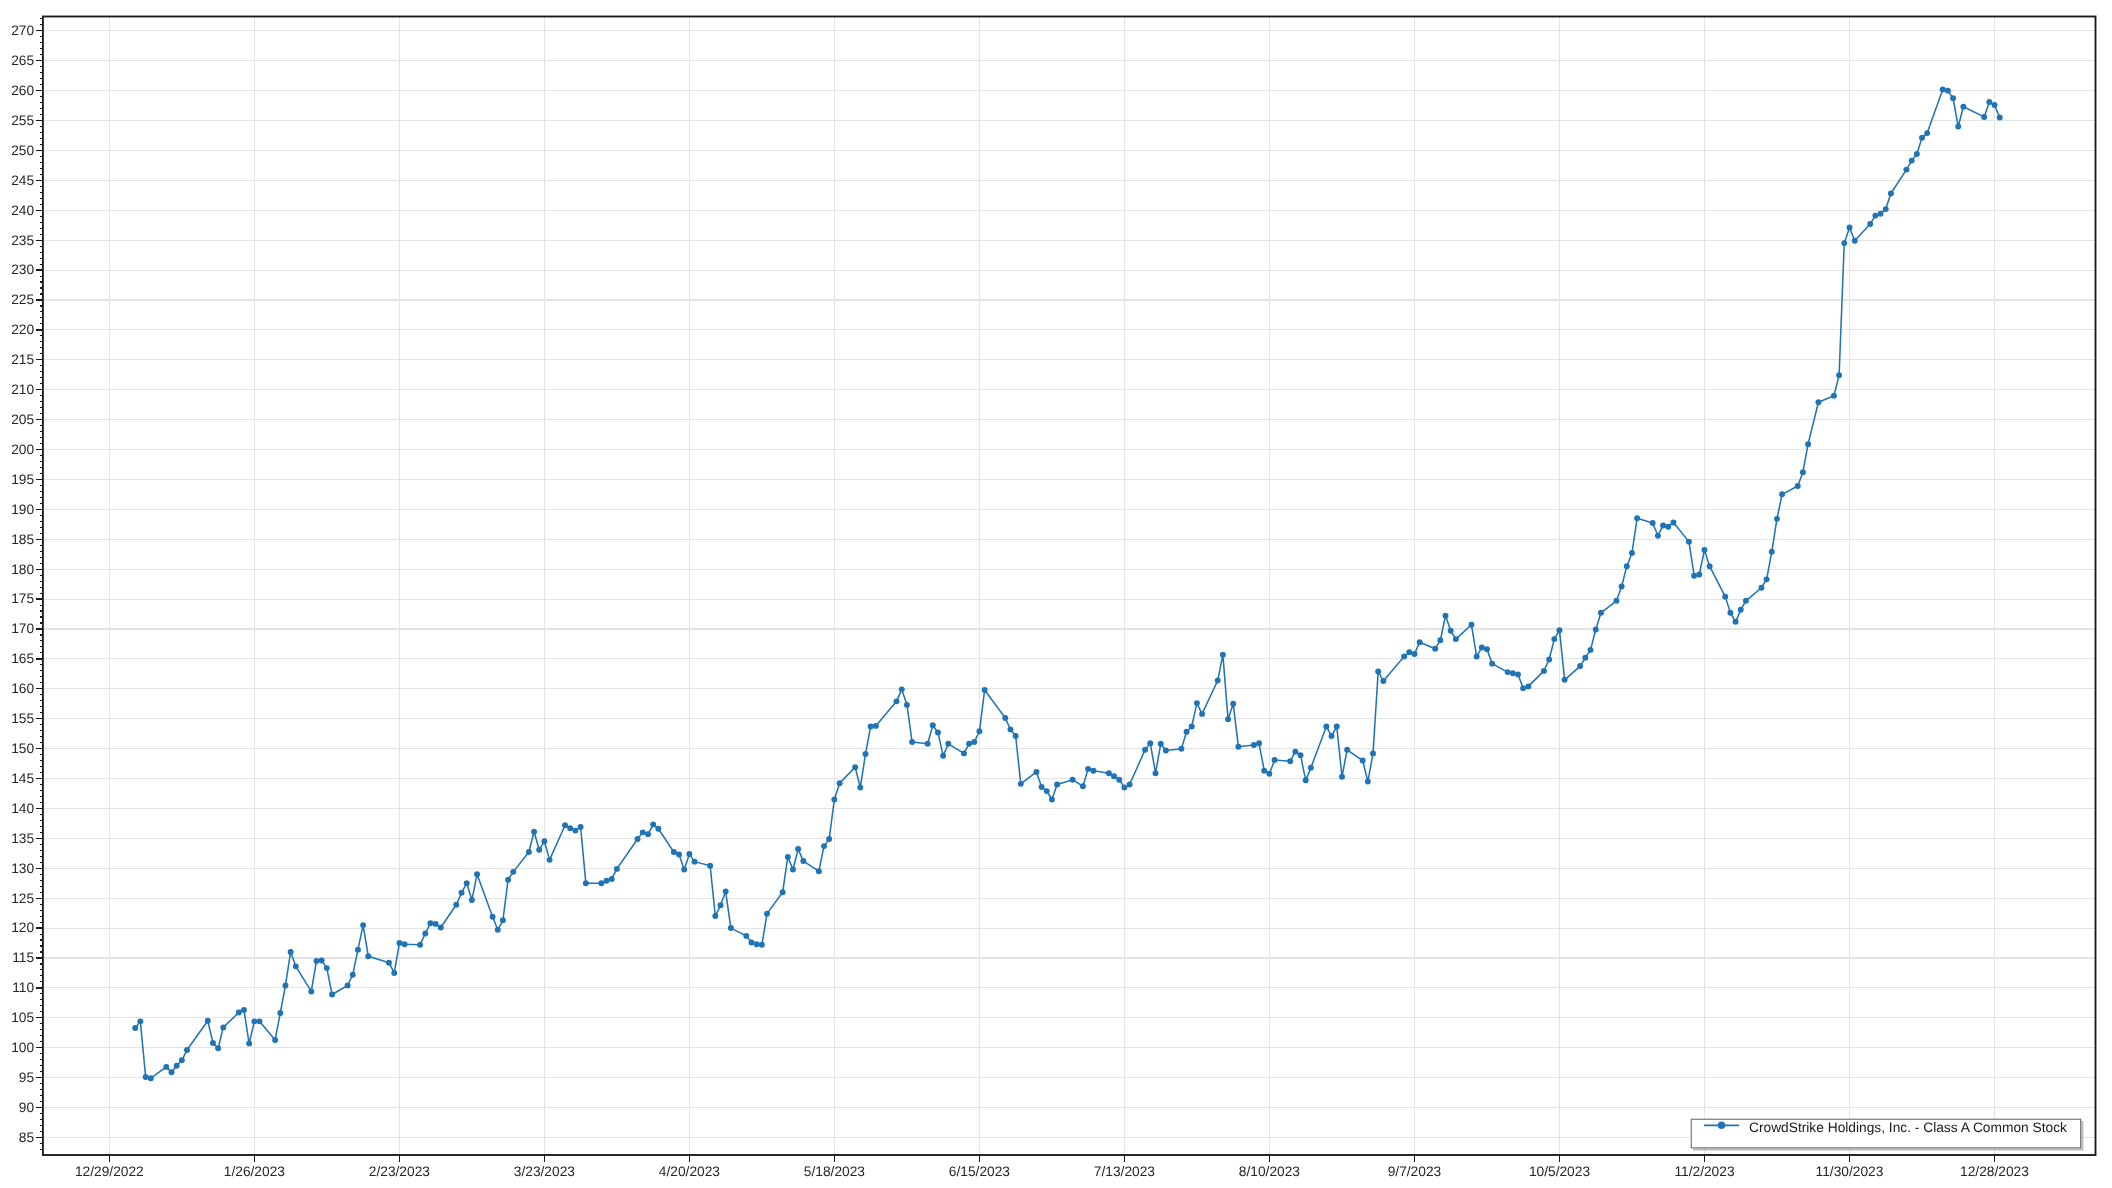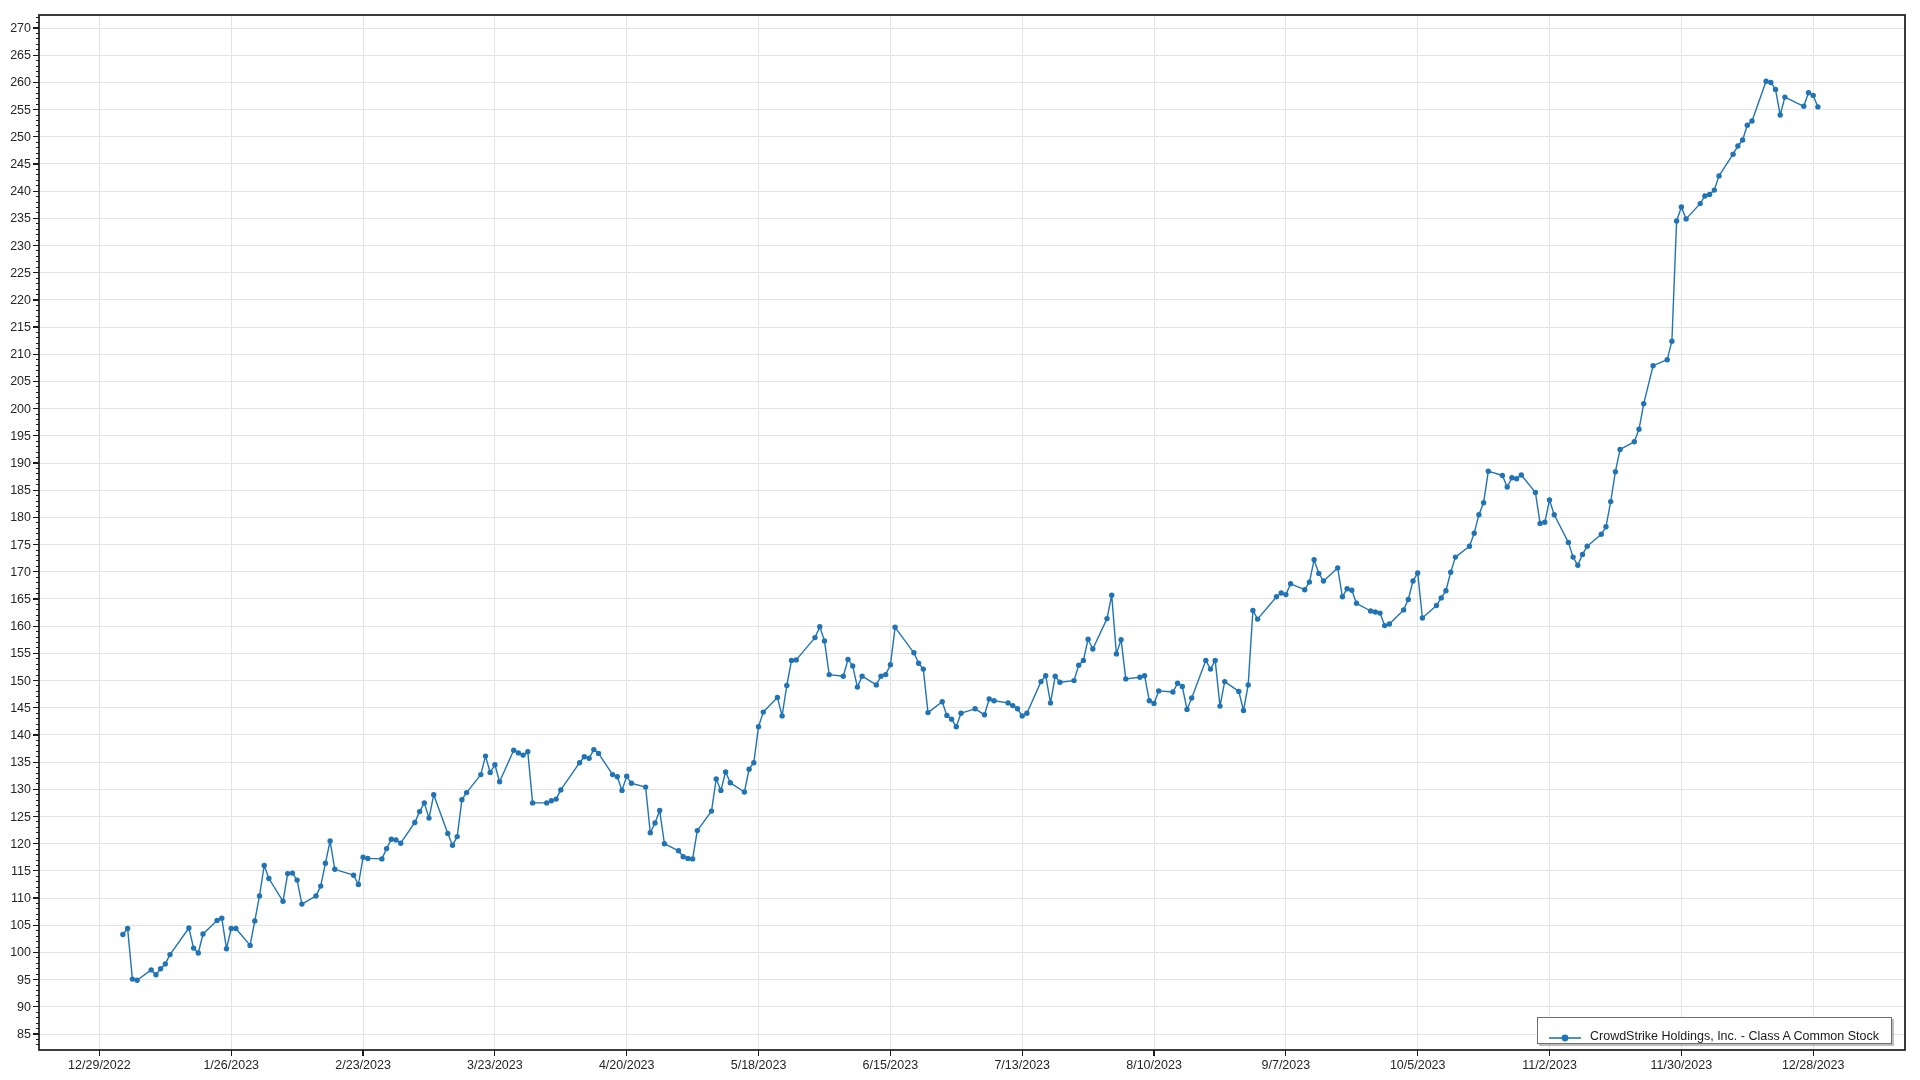--- a/index.html
+++ b/index.html
@@ -5,21 +5,21 @@
 <style>
   html,body{margin:0;padding:0;background:#ffffff;}
   body{font-family:"Liberation Sans","DejaVu Sans",sans-serif;}
   #chart-root{position:relative;width:1920px;height:1080px;background:#fff;overflow:hidden;}
   #plot-svg{position:absolute;left:0;top:0;}
   .tick-label{font-size:12.5px;fill:#262626;}
   #legend-box{
     position:absolute;right:28px;bottom:36px;height:25px;
     background:#fff;border:1px solid #6e6e6e;
     box-shadow:2px 2px 0 rgba(110,110,110,0.45);
-    display:flex;align-items:flex-end;padding:0 12px 0 10px;white-space:nowrap;
+    display:flex;align-items:flex-start;padding:0 12px 0 10px;white-space:nowrap;
   }
   #legend-label{font-size:12.5px;color:#1a1a1a;margin-left:8px;}
   .legend-icon{display:inline-block;}
 </style>
 </head>
 <body>
 
 <div id="chart-root">
   <svg id="plot-svg" width="1920" height="1080">
     <g id="grid-layer">

